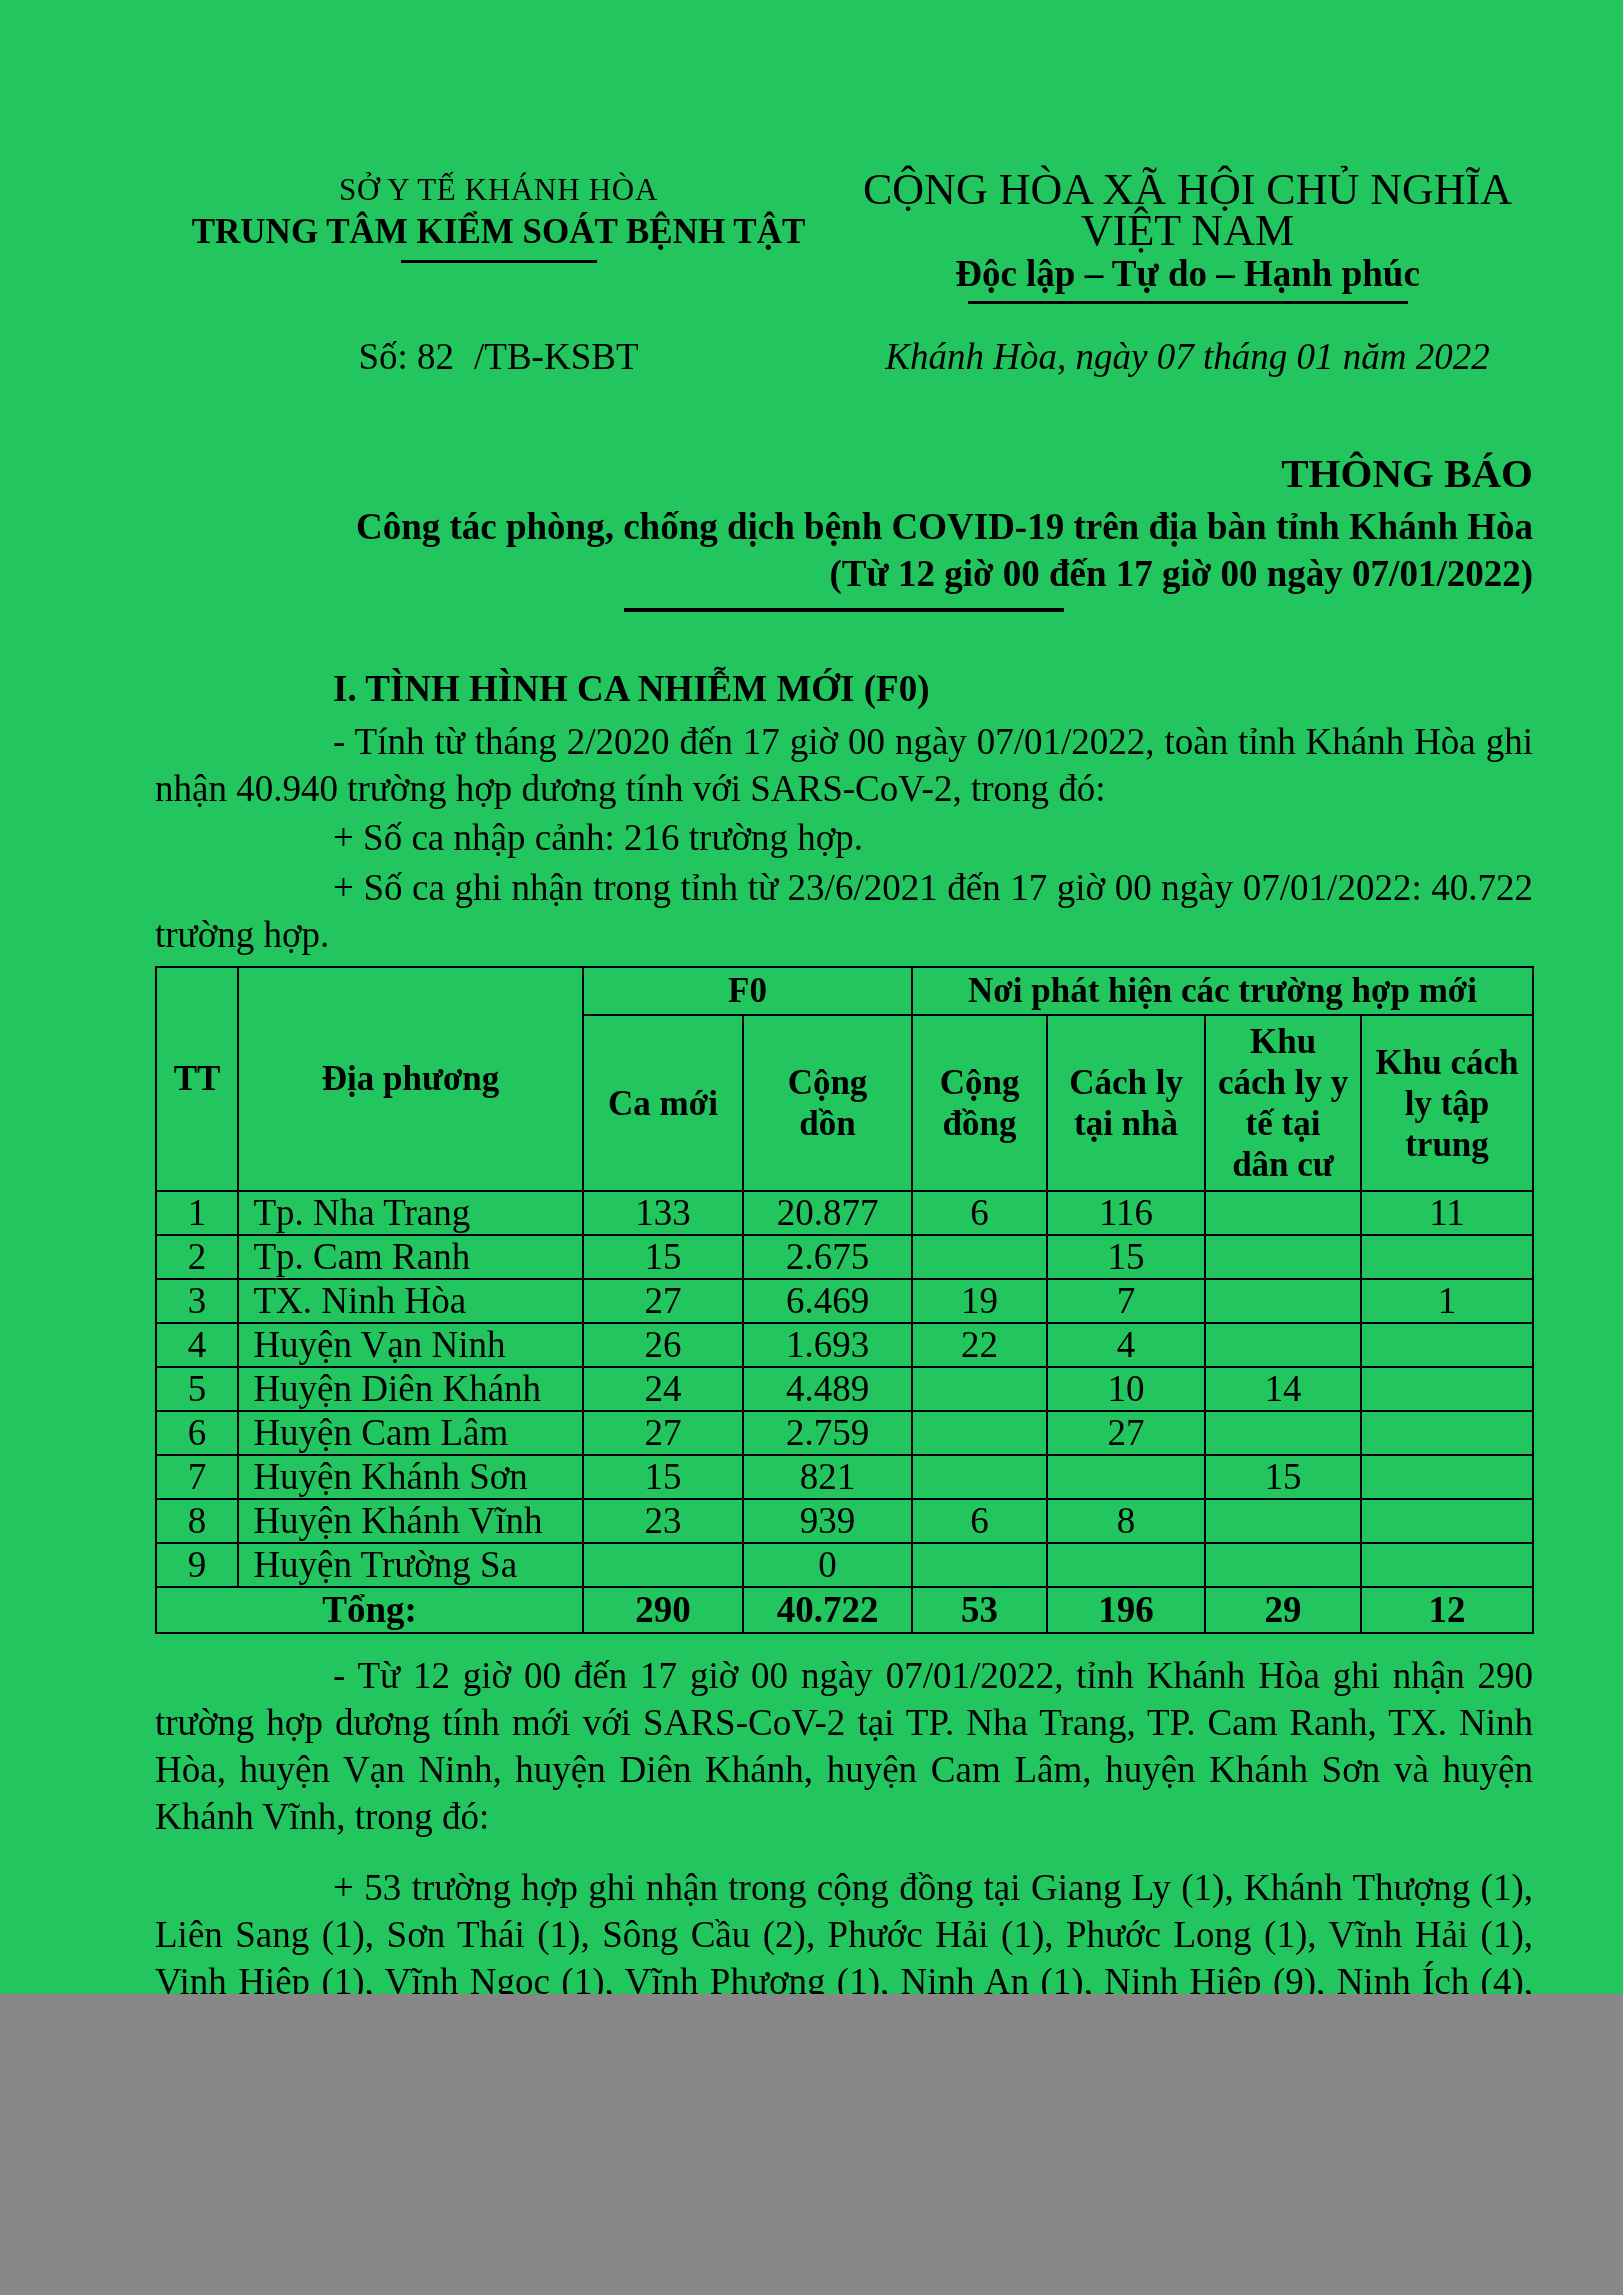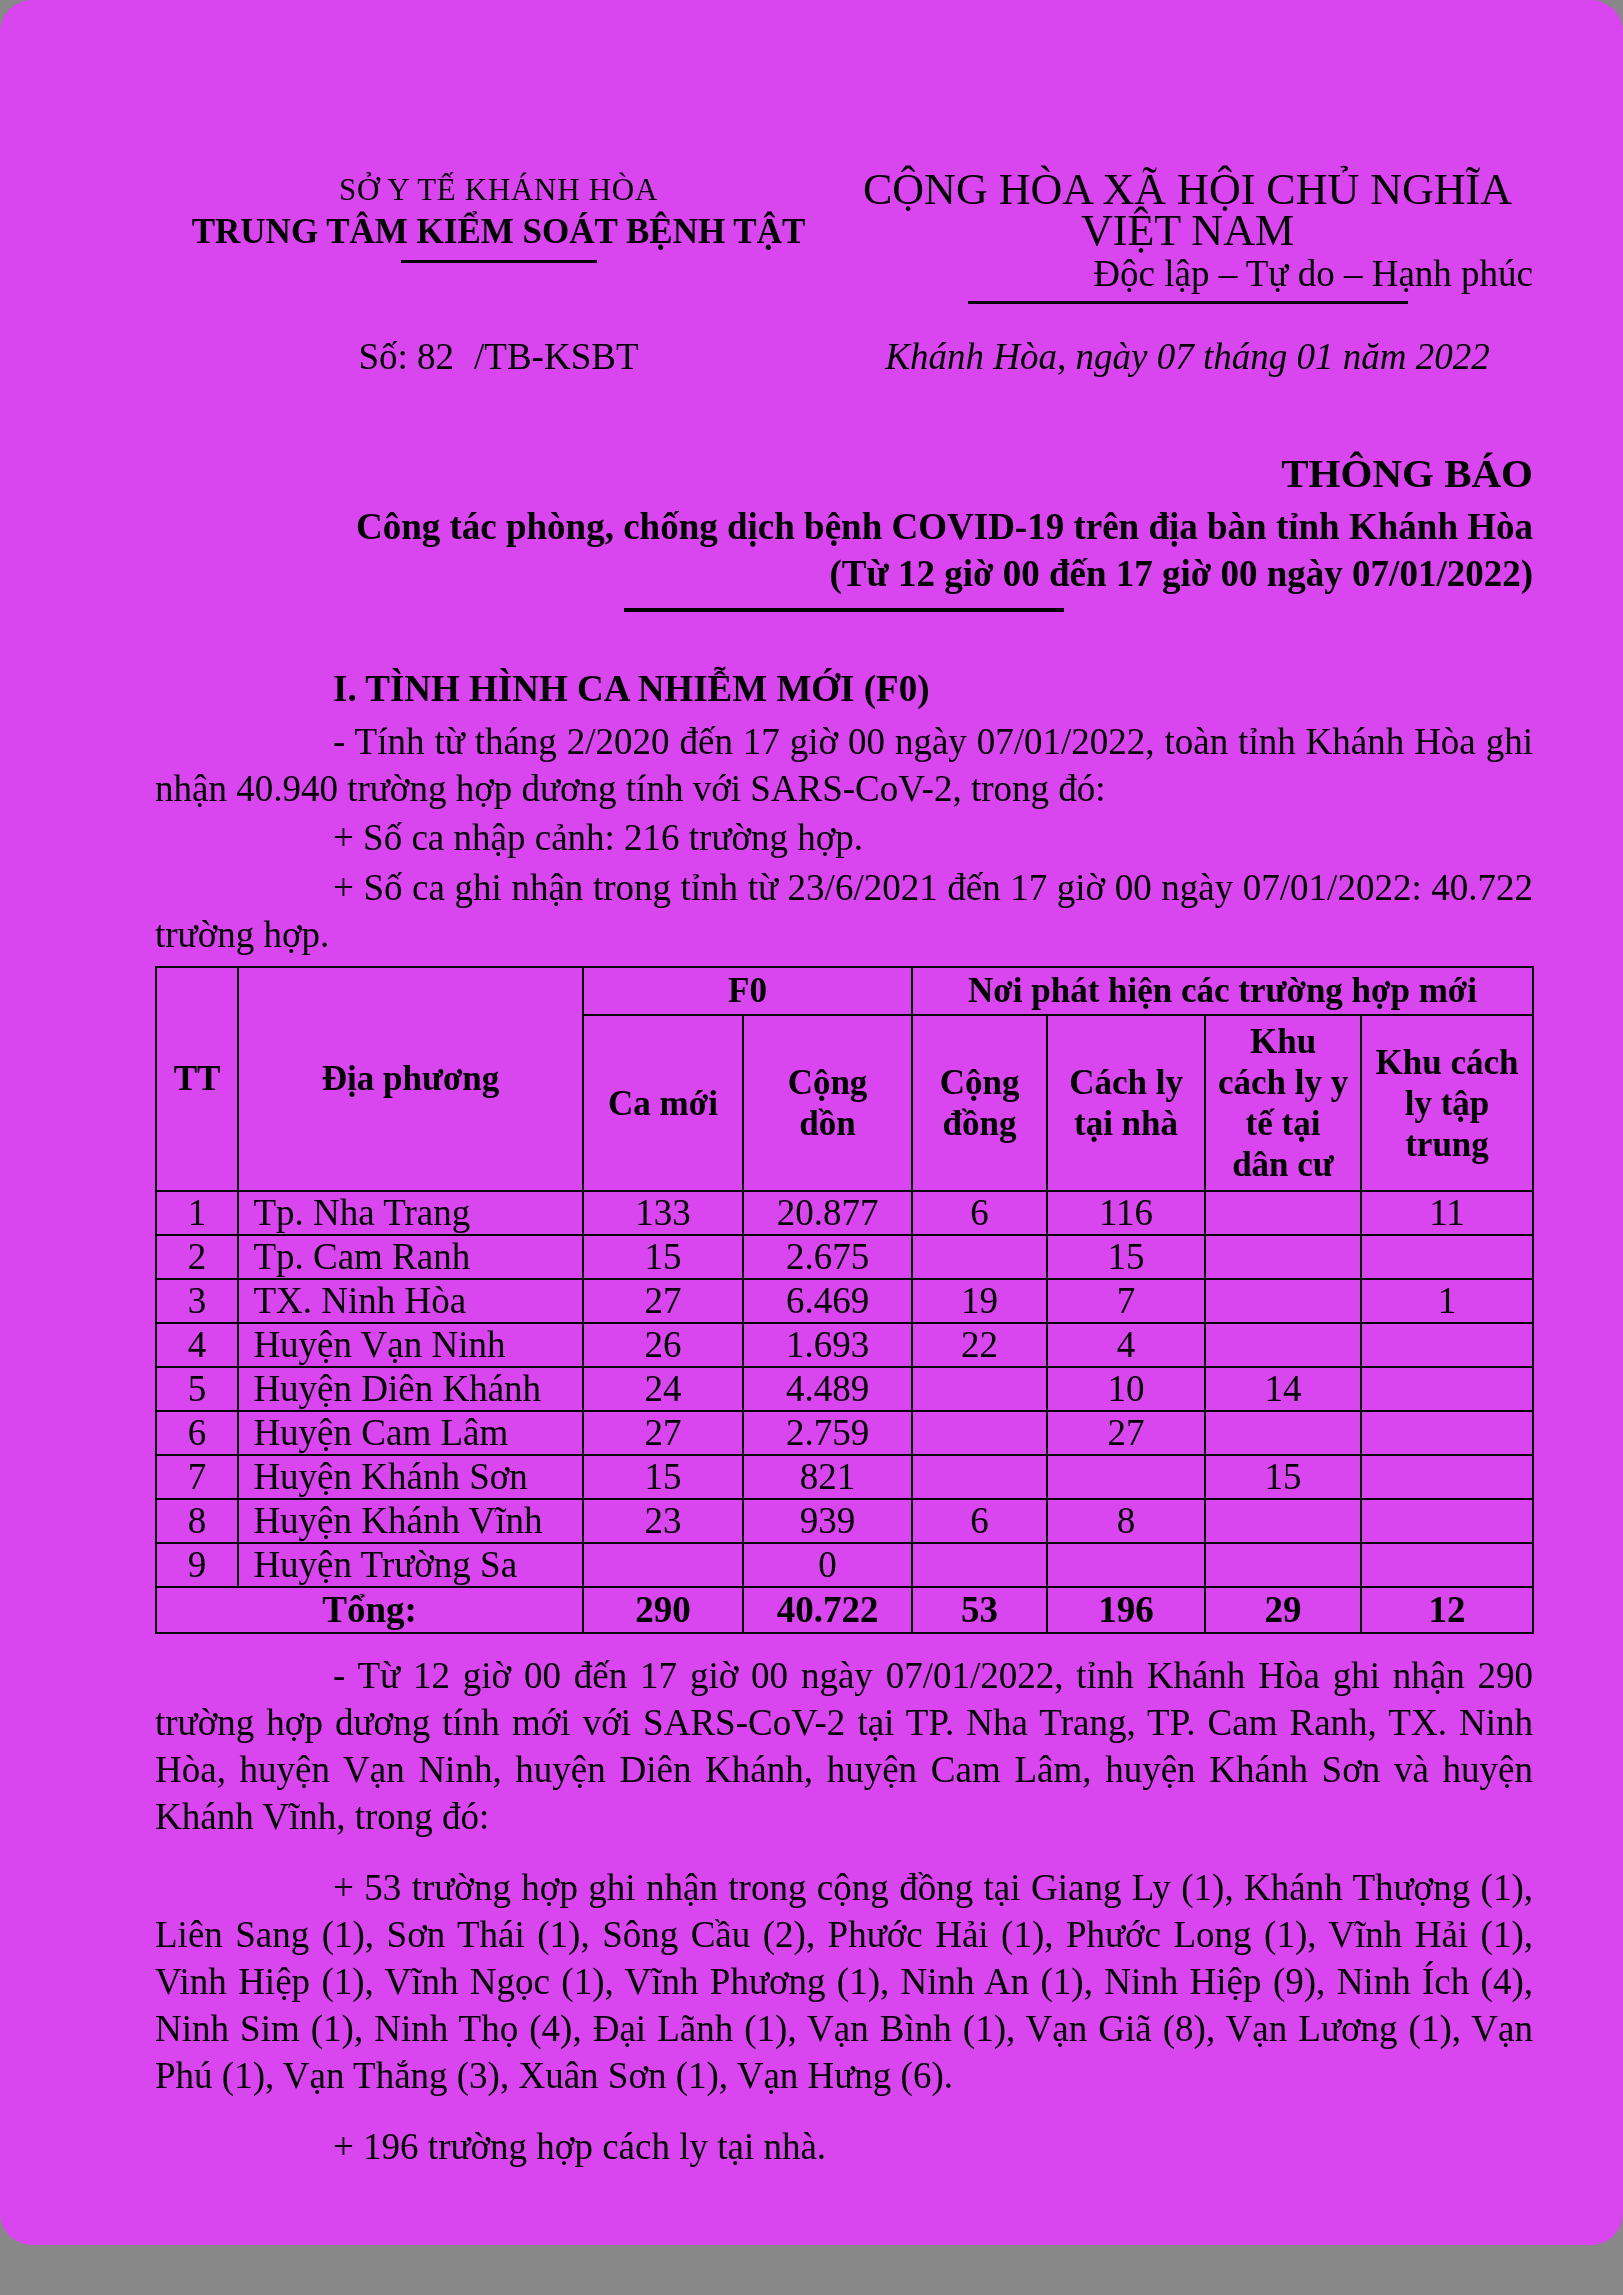--- a/index.html
+++ b/index.html
@@ -1,37 +1,36 @@
 <!DOCTYPE html>
 <html lang="vi" style="font-size:10.5px"><head>
 <meta charset="utf-8">
 <style>
   html,body{margin:0;padding:0;background:#888;}
   .page{
     position:relative;
-    width:1623px;height:2245px;
-    background:#d946ef;
+    width:1623px;height:1994px;
+    background:#22c55e;
     color:#000;
     font-family:"Liberation Serif","DejaVu Serif",serif;
     overflow:hidden;
     margin:0 auto;
-    border-radius:32px;
   }
   .content{position:absolute;left:155px;top:169px;width:1378px;}
 
   
   .hdr{display:flex;justify-content:space-between;}
   .hdr-left{width:687px;text-align:center;}
   .hdr-right{width:691px;text-align:center;}
   .org-line1{font-size:31px;line-height:41px;letter-spacing:0.7px;}
   .org-line2{font-size:35px;line-height:43px;font-weight:bold;text-align:center;}
   .rule{background:#000;height:3.3px;}
   .rule-left{width:196px;margin:6.5px auto 0;}
   .nation-line1{font-size:44px;line-height:41px;font-weight:normal;}
-  .nation-line2{font-size:37px;line-height:46px;font-weight:normal;text-align:right;}
+  .nation-line2{font-size:37px;line-height:46px;font-weight:bold;}
   .rule-right{width:440px;margin:3.9px auto 0;}
 
   .so-row{display:flex;justify-content:space-between;margin-top:30px;font-size:37px;line-height:46px;}
   .so-left{width:687px;text-align:center;}
   .so-code{margin-left:20px;}
   .so-right{width:691px;text-align:center;font-style:italic;}
 
   
   .title-block{margin-top:68px;text-align:right;font-weight:bold;}
   .title-line1{font-size:41px;line-height:50px;}

